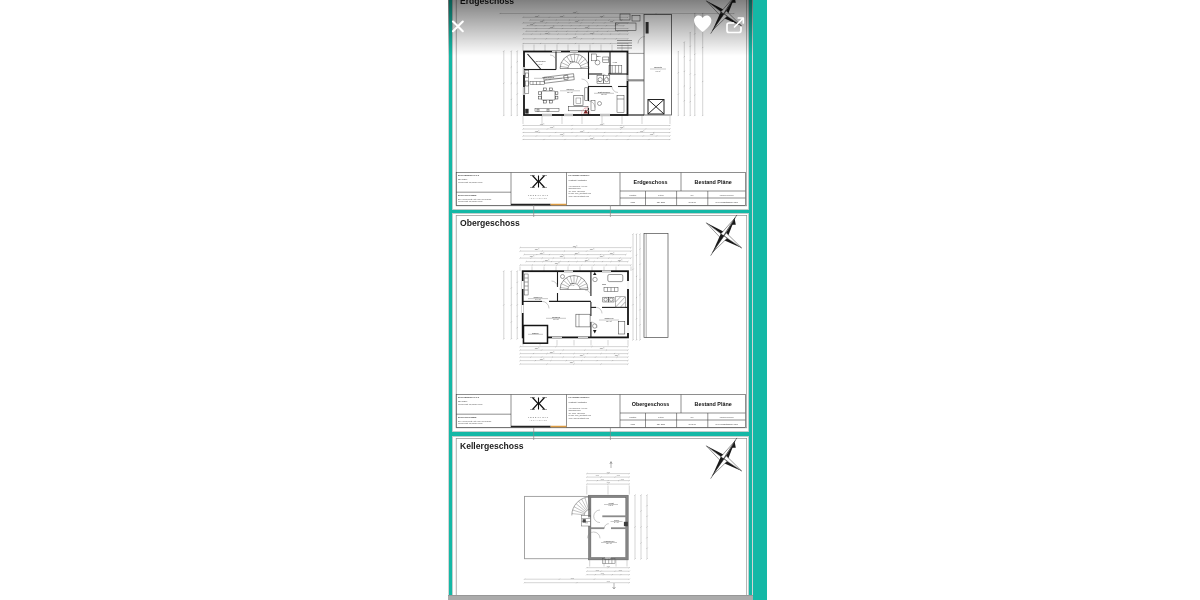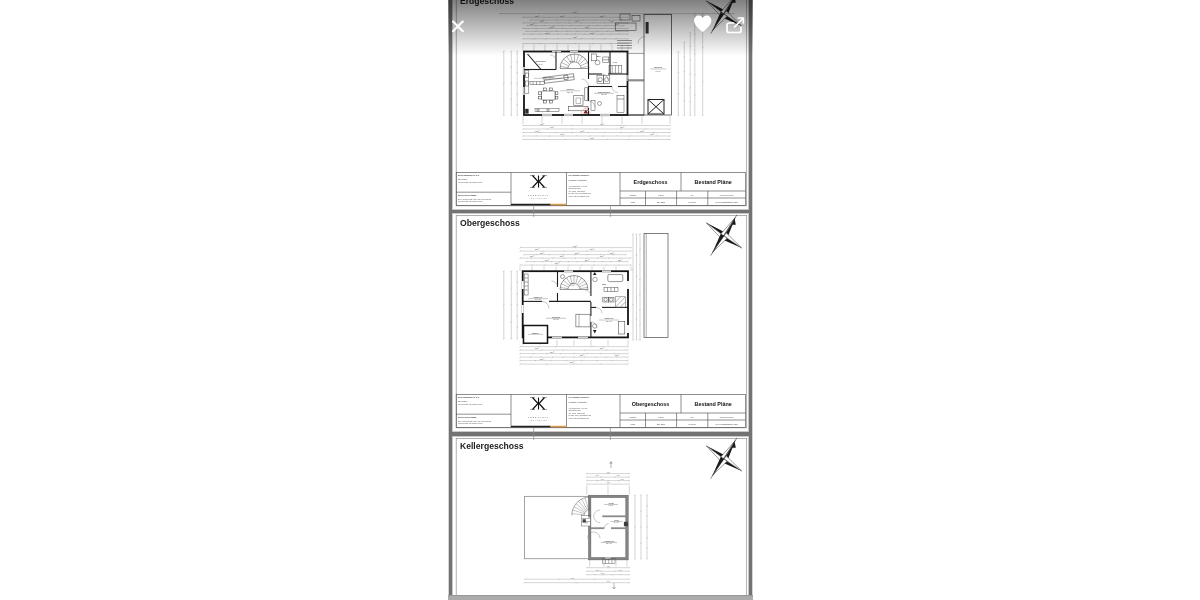--- a/index.html
+++ b/index.html
@@ -2,21 +2,21 @@
 <html><head>
 <meta charset="utf-8">
 <style>
   html,body { margin:0; padding:0; background:#ffffff; width:1200px; height:600px; overflow:hidden;
                font-family:"Liberation Sans", sans-serif; }
   .abs { position:absolute; }
 </style>
 </head>
 <body>
 
-<div class="abs" style="left:448px;top:0;width:305px;height:600px;background:#737373;">
+<div class="abs" style="left:448px;top:0;width:305px;height:600px;background:#14b8a6;padding-left:14px;">
 
   <div class="abs" style="left:0;top:0;width:1px;height:600px;background:#d4d4d4;"></div>
 
   <div class="abs" style="left:304px;top:0;width:1px;height:600px;background:#d4d4d4;"></div>
 
   <div class="abs" style="left:4px;top:-9.5px;width:297px;height:219px;">
 
 <svg width="297" height="219" viewBox="0 0 297 219" style="position:absolute;left:0;top:0;overflow:hidden">
 
   <rect x="0.4" y="0.4" width="296.2" height="218.2" fill="#ffffff" stroke="#c9c9c9" stroke-width="0.8"></rect>

